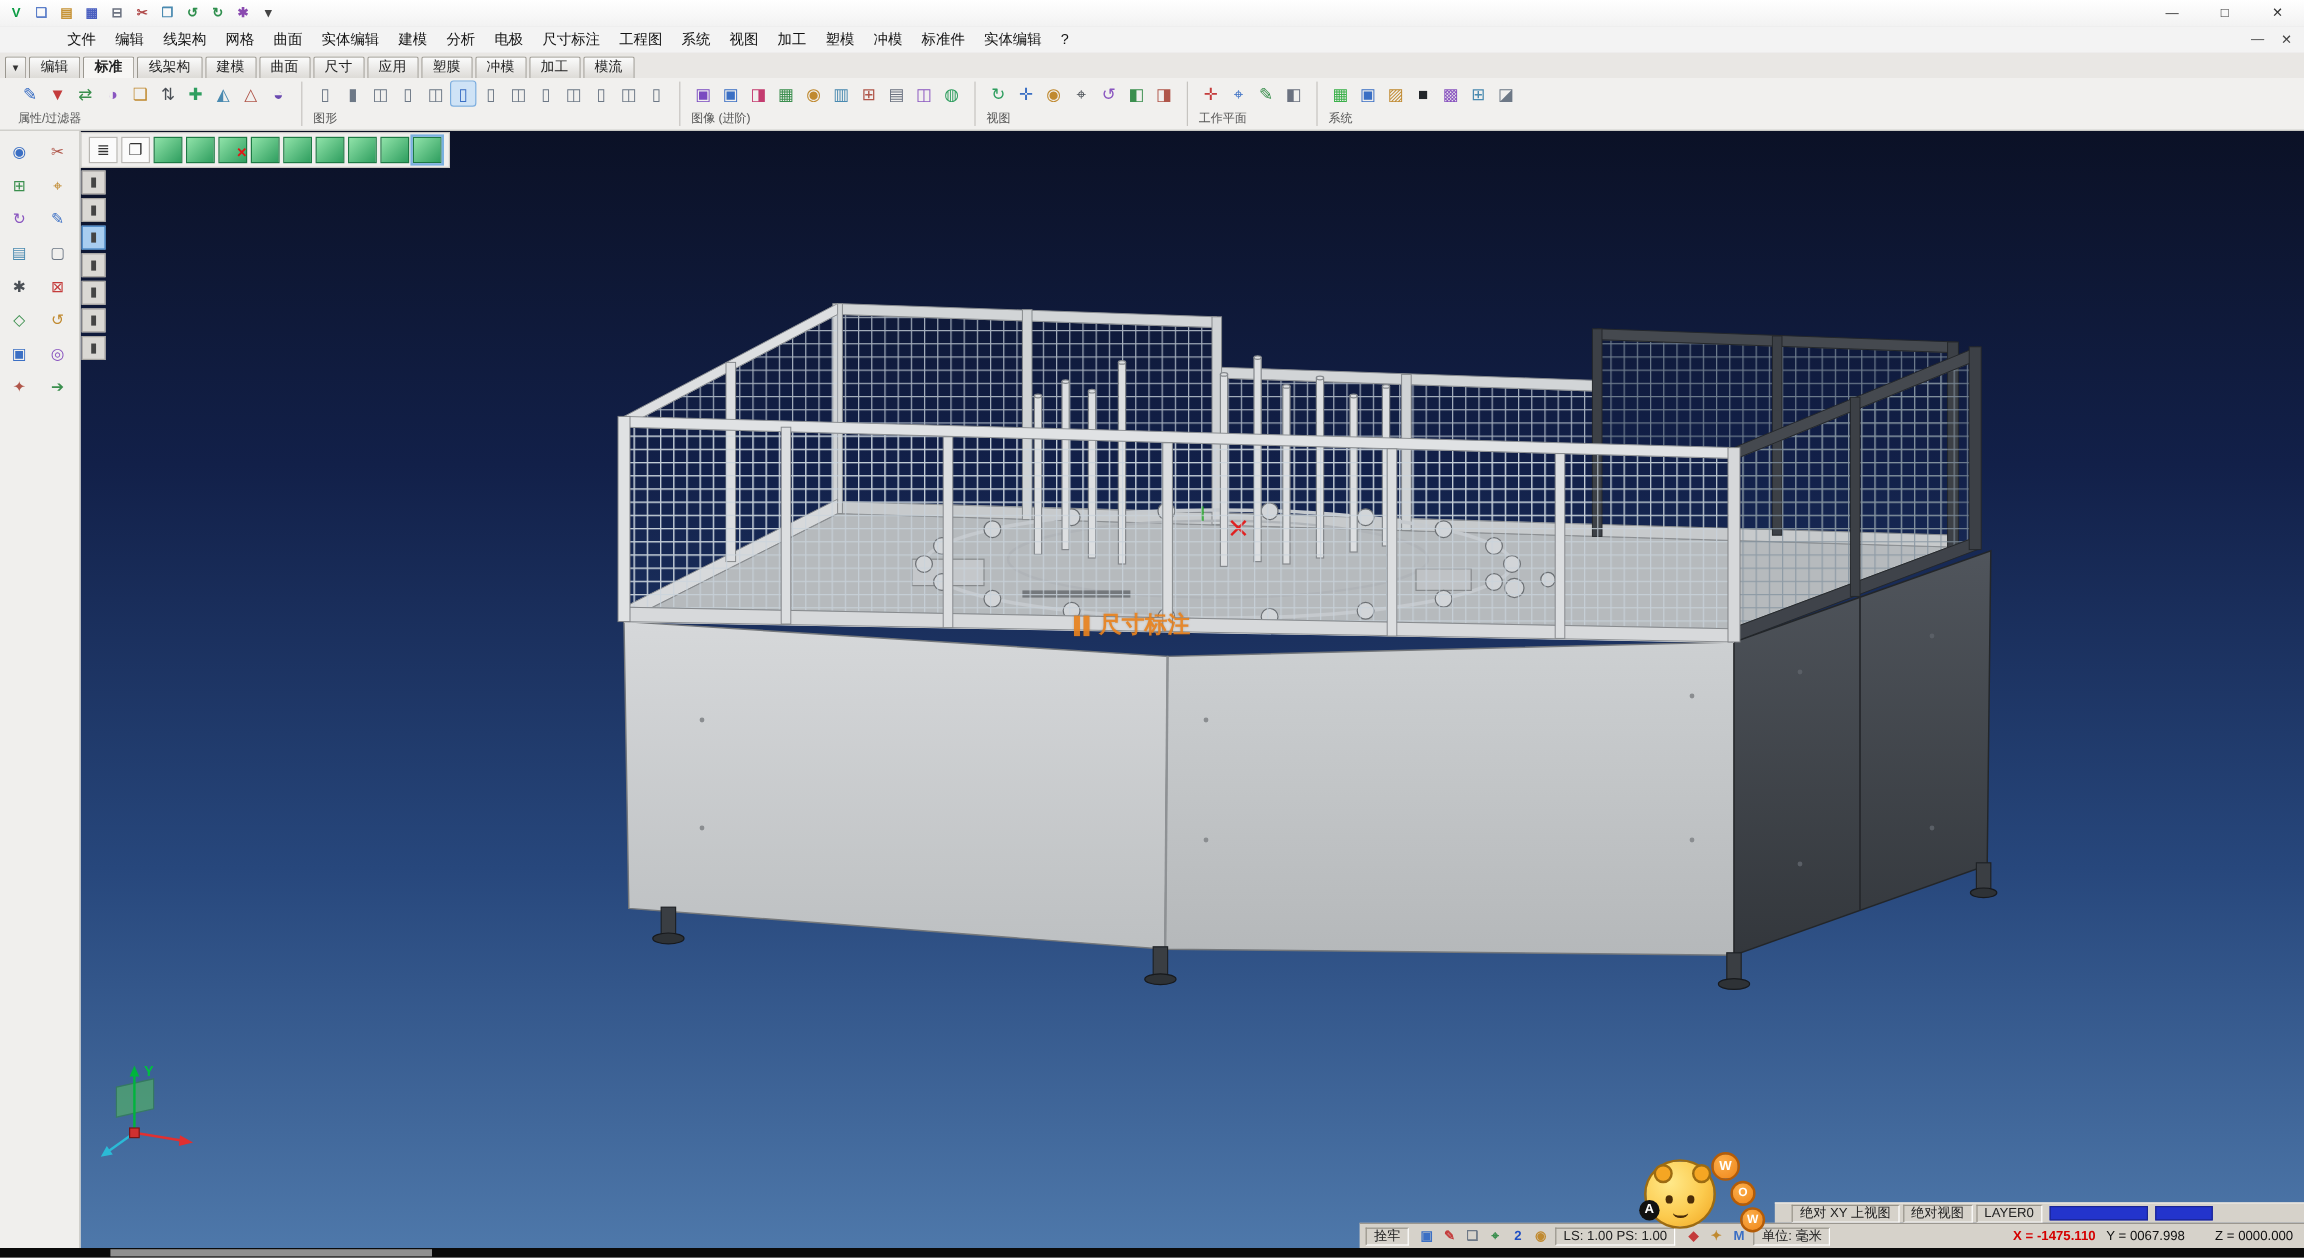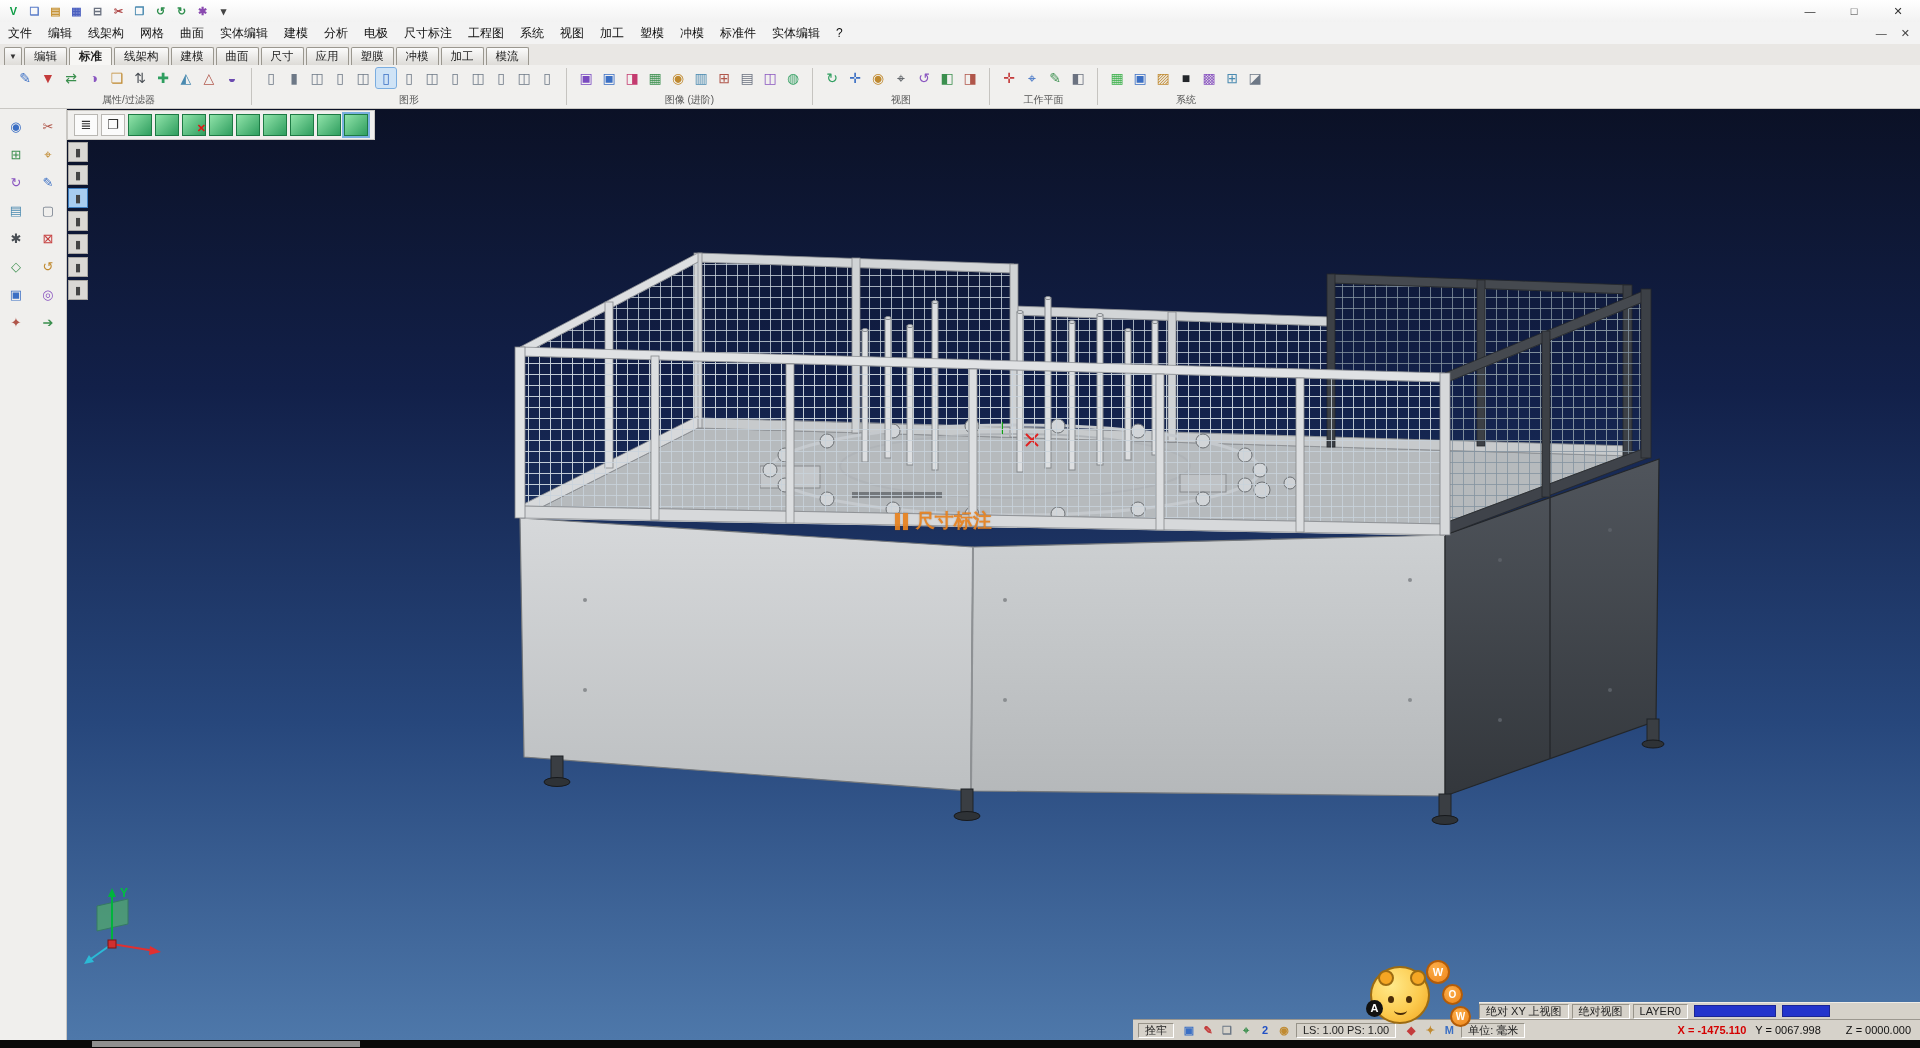--- a/index.html
+++ b/index.html
@@ -30,21 +30,21 @@
     border:1px solid #9a978f;border-bottom:none;color:#222;border-radius:2px 2px 0 0;white-space:nowrap;}
   .tab.active{background:#f7f6f4;font-weight:bold;box-shadow:inset 0 1px 0 #fff;}
 
   
   .toolbar{position:absolute;left:0;top:65px;right:0;height:43px;background:#f1f0ee;border-bottom:1px solid #c9c7c3;
     display:flex;align-items:stretch;z-index:9;padding-left:8px;}
   .tgroup{display:flex;flex-direction:column;justify-content:space-between;padding:3px 7px 2px;}
   .ticons{display:flex;gap:3px;align-items:center;}
   .ticon{width:20px;height:20px;font-size:14px;line-height:20px;text-align:center;border-radius:2px;}
   .ticon.active{background:#cfe3f6;outline:1px solid #7aade0;}
-  .tlabel{text-align:center;font-size:10px;color:#555;line-height:12px;white-space:nowrap;}
+  .tlabel{font-size:10px;color:#555;line-height:12px;white-space:nowrap;}
   .tsep{width:1px;background:#c6c4c0;margin:3px 2px;}
 
   
   .leftbar{position:absolute;left:0;top:108px;width:67px;bottom:8px;background:#f0efed;border-right:1px solid #c9c7c3;
     z-index:8;padding-top:8px;box-sizing:border-box;}
   .ltools{display:grid;grid-template-columns:26px 26px;gap:6px 6px;justify-content:center;}
   .ltool{width:24px;height:22px;font-size:13px;line-height:22px;text-align:center;border-radius:2px;}
 
   
   .viewport{position:absolute;left:67px;top:108px;right:0;bottom:8px;z-index:1;
@@ -63,21 +63,21 @@
   .stool{width:20px;height:20px;background:#dad8d4;border:1px solid #a8a6a2;font-size:11px;line-height:18px;
     text-align:center;color:#444;box-sizing:border-box;}
   .stool.active{background:#a8cdf0;border-color:#3f7fc0;}
 
   .watermark{position:absolute;left:828px;top:400px;z-index:3;color:#e8821e;font-weight:bold;font-size:19px;
     opacity:.92;display:flex;gap:5px;align-items:center;text-shadow:0 0 2px rgba(120,60,0,.35);}
   .wm-mark{font-size:14px;letter-spacing:-2px;}
 
   
   .stripA{position:absolute;left:1479px;top:1002px;right:0;height:17px;background:#d6d2ca;display:flex;
-    align-items:center;font-size:11px;z-index:7;border-top:1px solid #efece7;padding-left:0;box-sizing:border-box;}
+    align-items:center;font-size:11px;z-index:7;border-top:1px solid #efece7;padding-left:14px;box-sizing:border-box;}
   .scell{border:1px solid;border-color:#979389 #ffffff #ffffff #979389;padding:0 6px;height:13px;line-height:13px;
     margin-right:3px;color:#222;white-space:nowrap;}
   .sbars{display:flex;gap:6px;margin-left:3px;}
   .sbar{height:12px;background:#2334cc;border:1px solid #1a2594;box-sizing:border-box;}
   .sbar.b1{width:82px;} .sbar.b2{width:48px;}
 
   .stripB{position:absolute;left:1133px;top:1019px;right:0;height:21px;background:#d6d2ca;display:flex;
     align-items:center;font-size:11px;z-index:7;border-top:1px solid #9b978f;padding:0 5px;box-sizing:border-box;}
   .sico{width:18px;height:16px;text-align:center;line-height:16px;font-size:11px;font-weight:bold;}
   .sgrp{display:flex;align-items:center;gap:1px;margin:0 3px;}
@@ -126,21 +126,21 @@
         <span class="qicon" style="color: rgb(68, 68, 68);">▾</span>
       </div>
     <div class="wctrls">
       <span class="wctrl">—</span>
       <span class="wctrl">□</span>
       <span class="wctrl">✕</span>
     </div>
   </div>
 
   <div class="menubar">
-    <span style="display:flex;">
+    <span style="display:flex;padding-left:48px;">
 
     <span class="mitem">文件</span>
         <span class="mitem">编辑</span>
         <span class="mitem">线架构</span>
         <span class="mitem">网格</span>
         <span class="mitem">曲面</span>
         <span class="mitem">实体编辑</span>
         <span class="mitem">建模</span>
         <span class="mitem">分析</span>
         <span class="mitem">电极</span>

